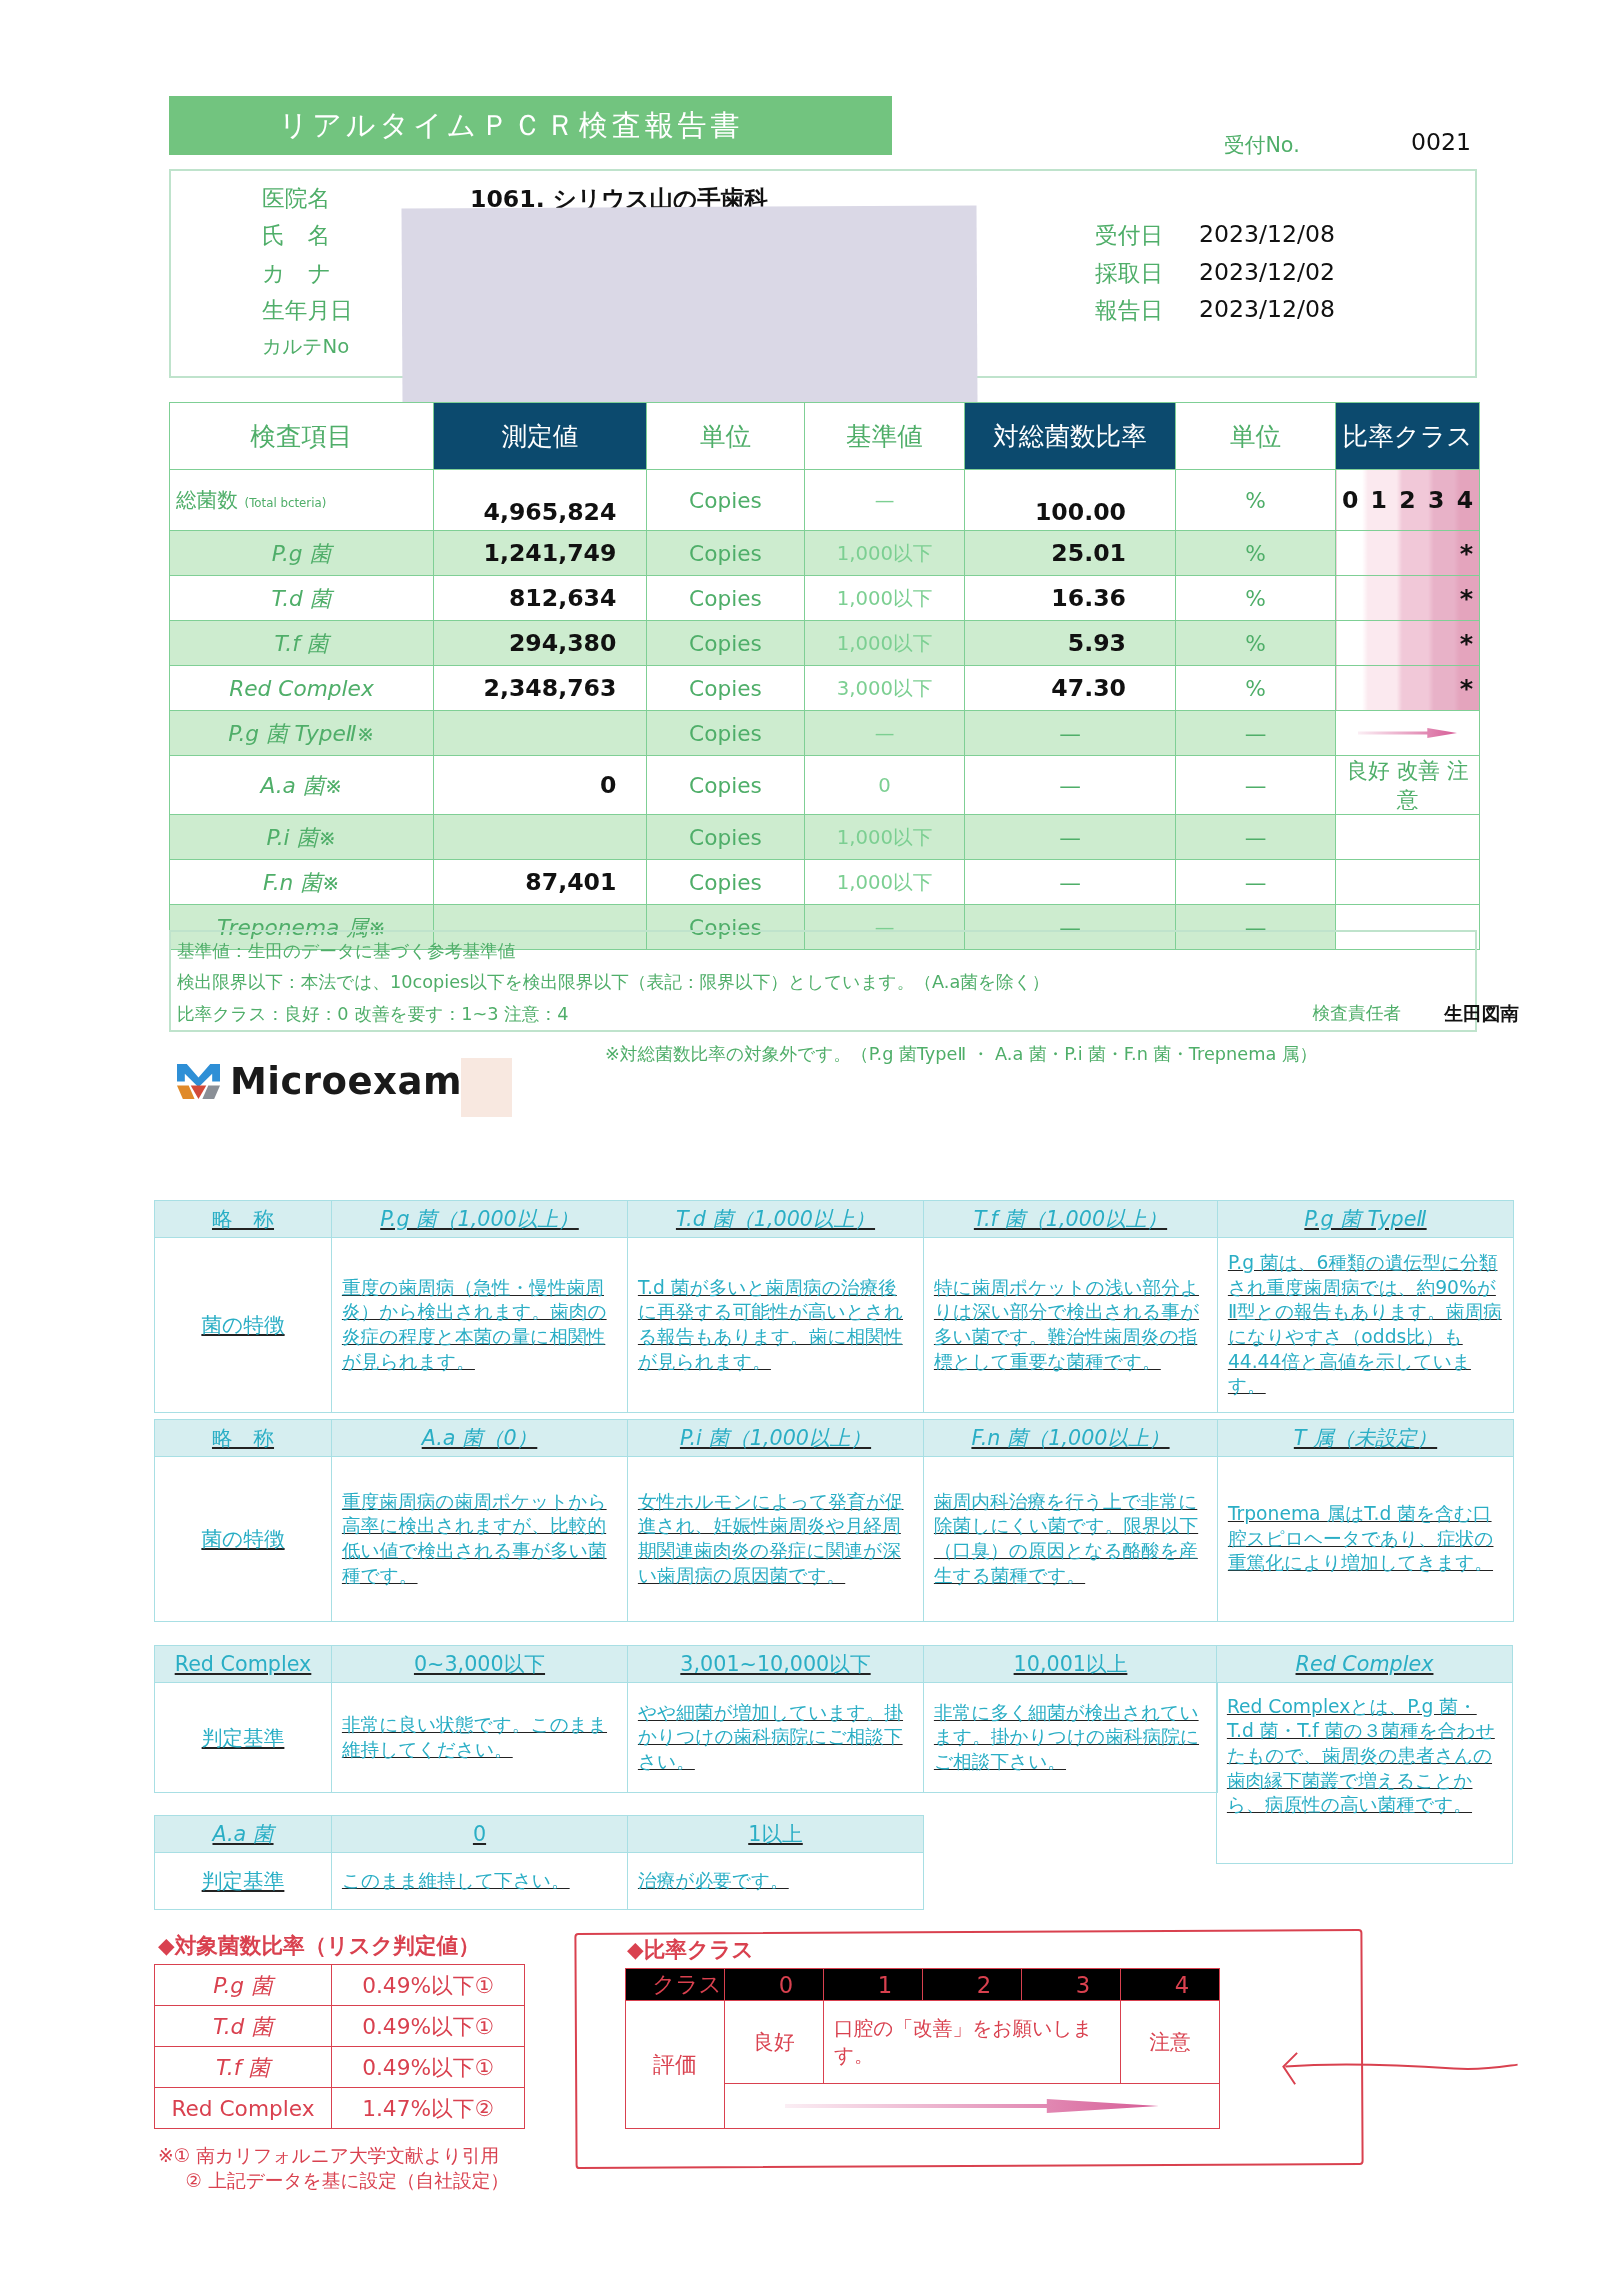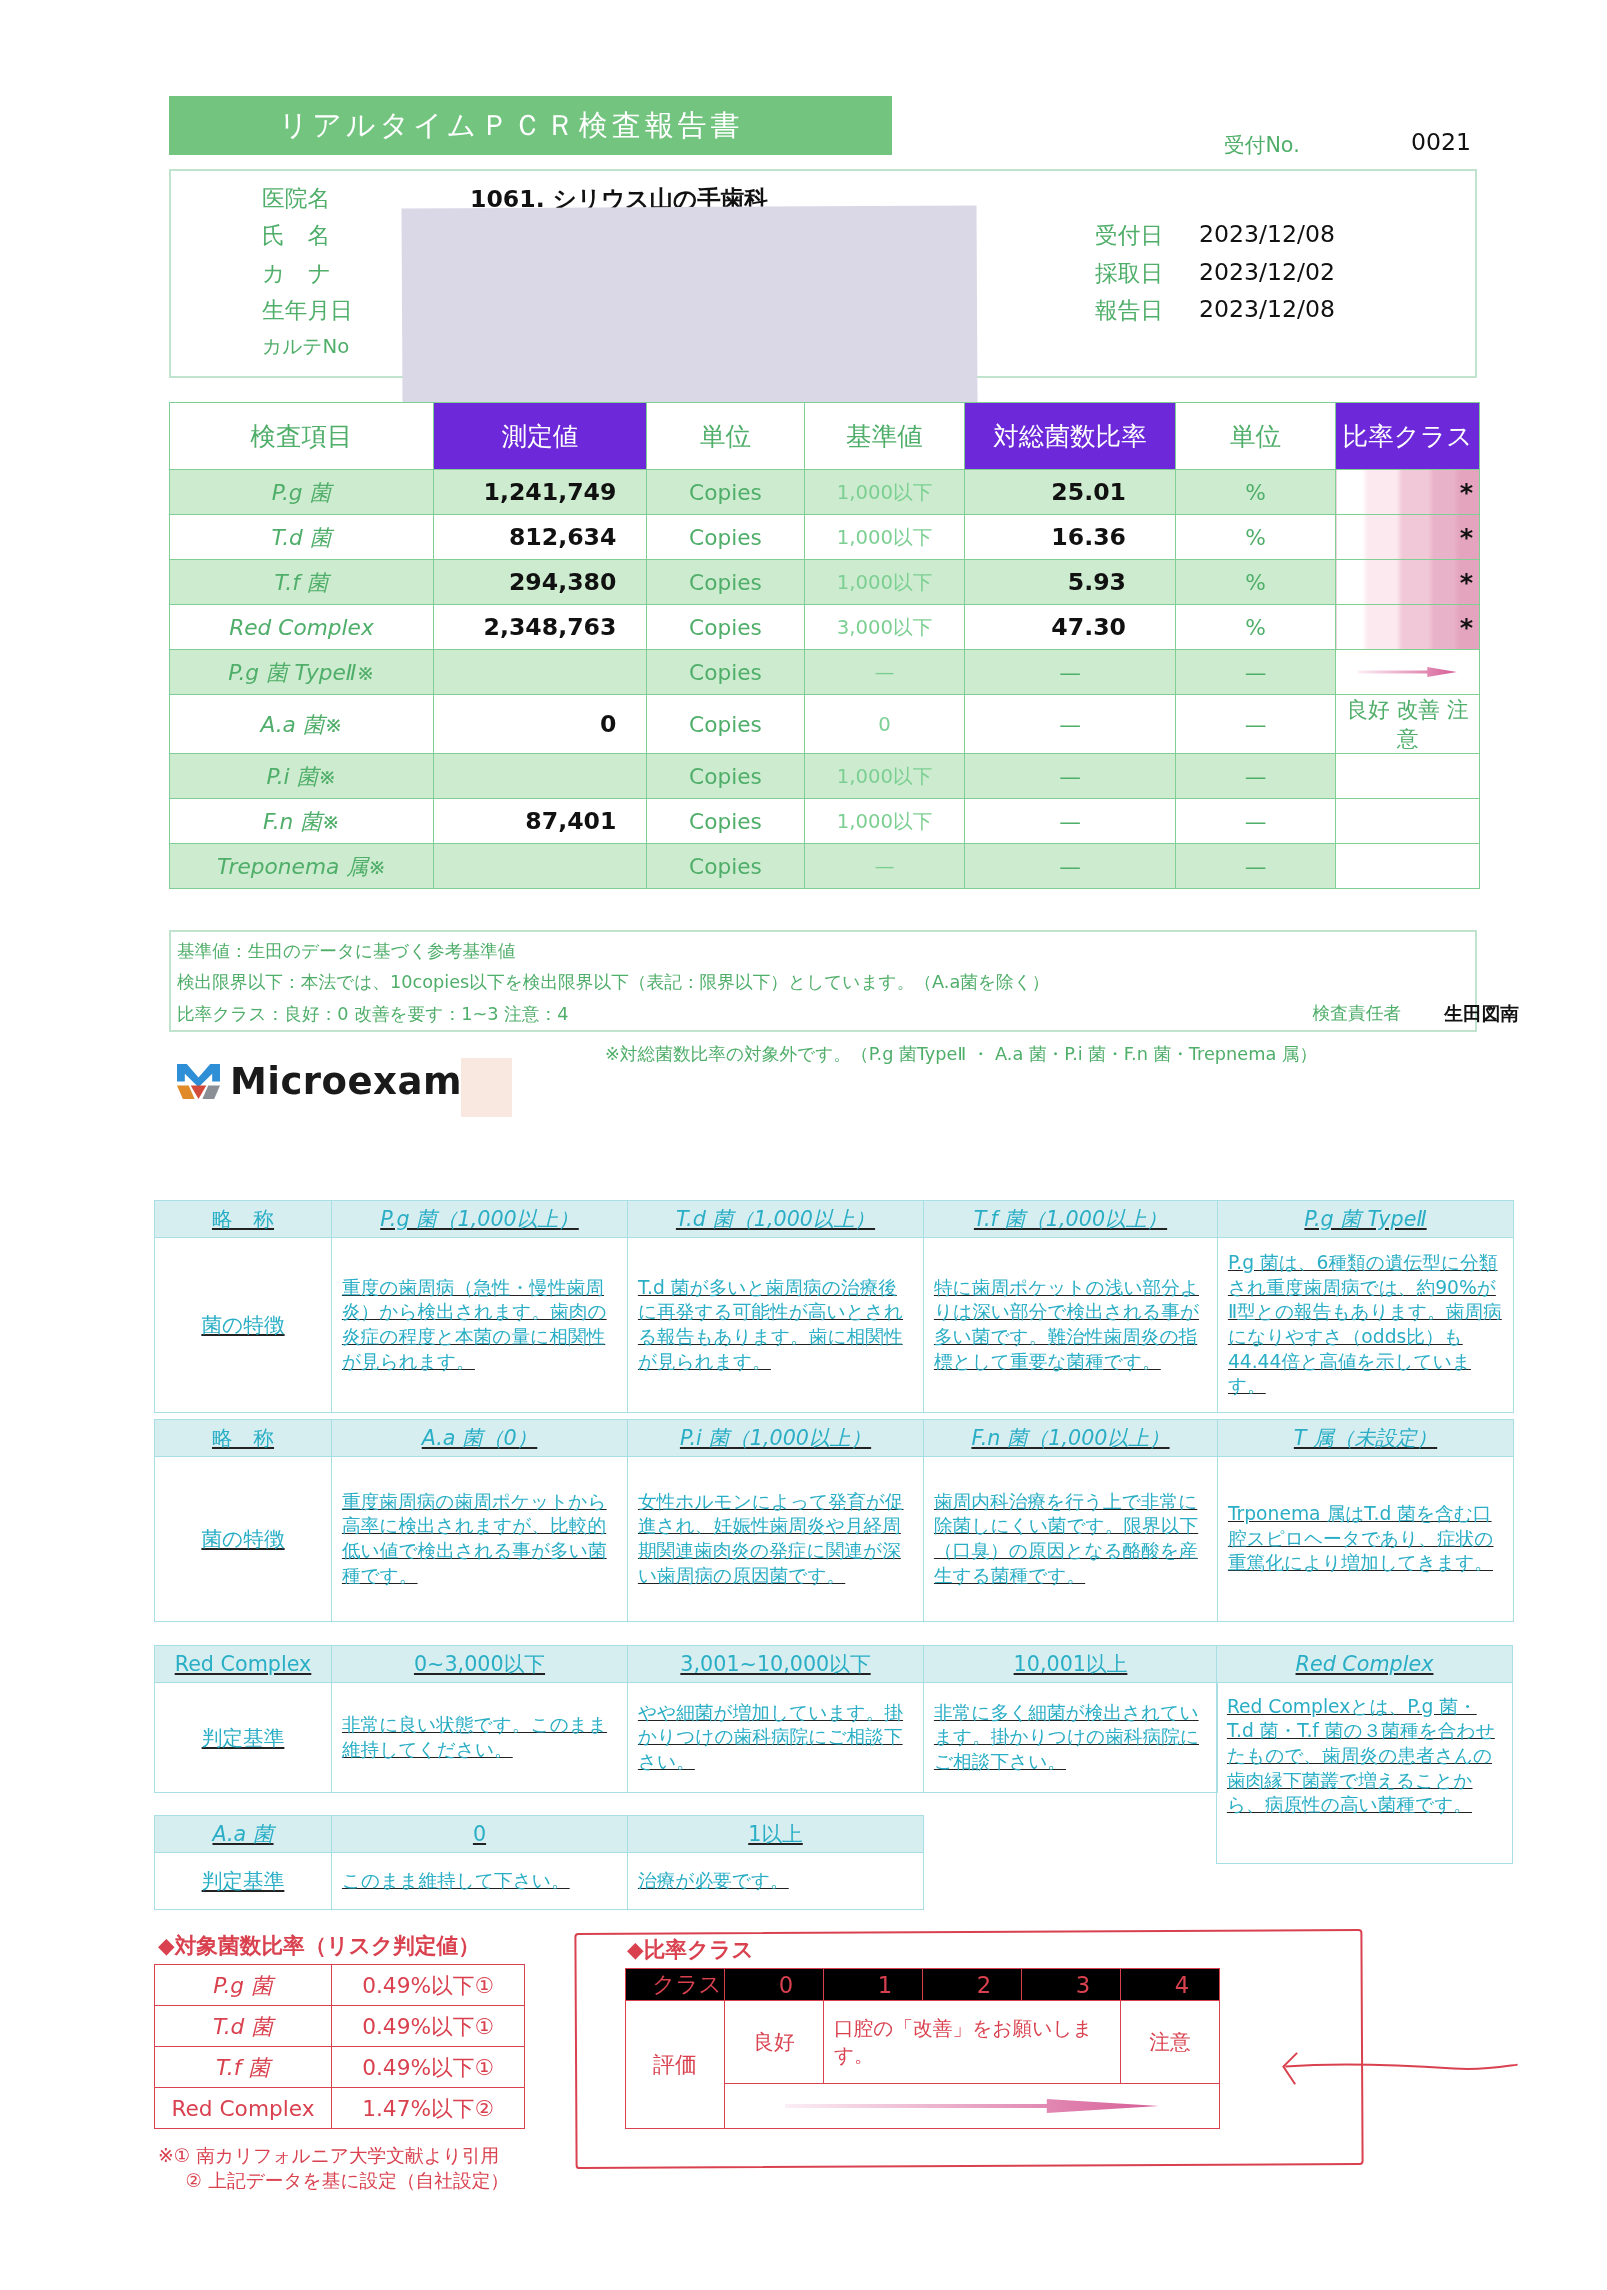--- a/index.html
+++ b/index.html
@@ -16,21 +16,21 @@
   
   #header-box { left: 169px; top: 169px; width: 1308px; height: 209px; border: 2px solid #bfe3cc; }
   .hdr-label { position: absolute; left: 91px; font-size: 22.7px; color: #4fae69; }
   .hdr-val { position: absolute; font-size: 23.6px; color: #111; font-weight: bold; }
   #redact { left: 402px; top: 207px; width: 575px; height: 197px; background: #dad8e6; transform: rotate(-0.3deg); }
 
   
   #main-table { left: 169px; top: 402px; border-collapse: collapse; table-layout: fixed; }
   #main-table td, #main-table th { border: 1.5px solid #7fcf95; height: 45px; font-size: 21.7px; text-align: center; padding: 0 5.9px; }
   #main-table th { height: 67px; font-weight: normal; font-size: 25.6px; color: #4fae69; background: #fff; }
-  #main-table th.dark { background: #6d28d9; color: #fff; }
+  #main-table th.dark { background: #0c4a6e; color: #fff; }
   #main-table tr.shade td { background: #cdeccf; }
   #main-table td.val { text-align: right; color: #111; font-size: 23.6px; font-weight: bold; padding-right: 29.6px; }
   #main-table td.ratio { text-align: right; color: #111; font-size: 23.6px; font-weight: bold; padding-right: 49px; }
   #main-table td.name { color: #4fae69; }
   #main-table td.unit { color: #4fae69; }
   #main-table td.std { color: #7ccf92; font-size: 19.7px; }
   #main-table td.cls { background: linear-gradient(to right, #fff 0%, #fff 18%, #fbe9ef 22%, #fbe9ef 42%, #f1c8d8 46%, #f1c8d8 64%, #e8b2c8 68%, #e8b2c8 82%, #e4a4bd 86%) !important; text-align: right; font-weight: bold; font-size: 25.6px; color: #111; }
   #main-table td.cls-white { background: #fff !important; }
   .cls-digits { display: flex; justify-content: space-between; font-size: 23.6px; color: #111; padding: 0 2px; }
   .cls-legend { font-size: 14.8px; color: #4fae69; }
@@ -105,20 +105,37 @@
   <tbody>
       <tr>
     <th>検査項目</th>
     <th class="dark">測定値</th>
     <th>単位</th>
     <th>基準値</th>
     <th class="dark">対総菌数比率</th>
     <th>単位</th>
     <th class="dark">比率クラス</th>
   </tr>
+  <tr style="height:61px">
+    <td class="name" style="text-align:left;font-size:20.7px;height:61px"><span>総菌数</span> <span style="font-size:11.8px">(Total bcteria)</span></td>
+    <td class="val" style="vertical-align:bottom;padding-bottom:3.9px">4,965,824</td>
+    <td class="unit">Copies</td>
+    <td class="std">—</td>
+    <td class="ratio" style="vertical-align:bottom;padding-bottom:3.9px">100.00</td>
+    <td class="unit">%</td>
+    <td class="cls" style="padding:0 3.9px">
+      <div class="cls-digits">
+        <span>0</span>
+        <span>1</span>
+        <span>2</span>
+        <span>3</span>
+        <span>4</span>
+      </div>
+    </td>
+  </tr>
   <tr class="shade">
     <td class="name it">P.g 菌</td>
     <td class="val">1,241,749</td>
     <td class="unit">Copies</td>
     <td class="std">1,000以下</td>
     <td class="ratio">25.01</td>
     <td class="unit">%</td>
     <td class="cls">*</td>
   </tr>
   <tr>

